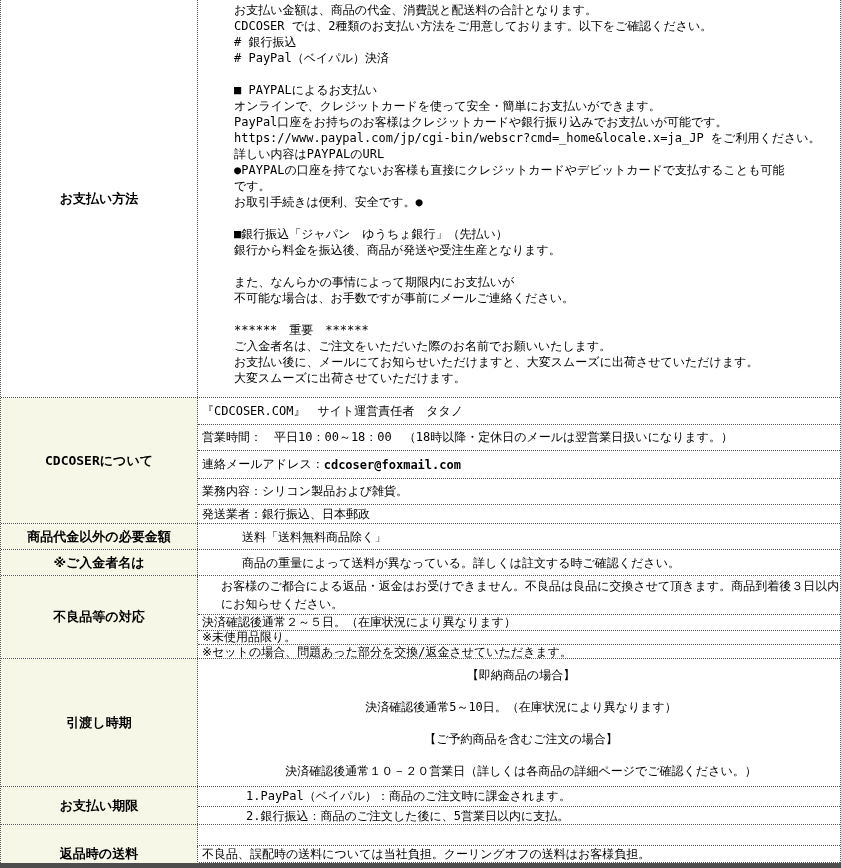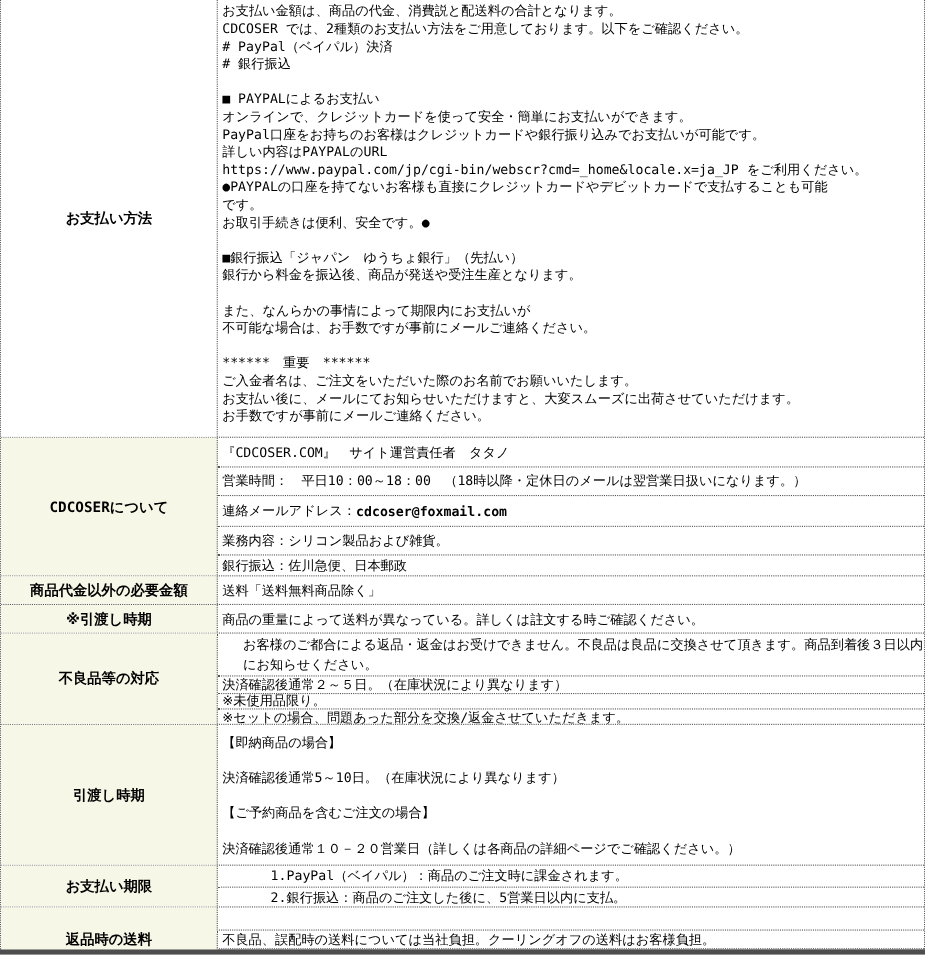--- a/index.html
+++ b/index.html
@@ -25,76 +25,76 @@
     display: flex;
     align-items: center;
     justify-content: center;
     text-align: right;
     font-weight: bold;
     font-size: 13px;
     padding: 0 4px;
   }
   .hcell.white { background: #ffffff; }
   .ccell { flex: 1 1 auto; overflow: hidden; }
-  .lines { padding: 2px 0 0 4px; }
+  .lines { padding: 2px 0 0 4px; margin-left: 32px; }
   .line { height: 16px; line-height: 16px; white-space: nowrap; overflow: hidden; }
   .subrow {
     display: flex;
     align-items: center;
     padding-left: 4px;
     overflow: hidden;
     border-top: 1px dotted #555;
   }
   .subrow:first-child { border-top: none; }
   .subrow.block { display: block; }
   .h20 { height: 20px; } .h21 { height: 21px; } .h26 { height: 26px; }
   .h28 { height: 28px; } .h17 { height: 17px; } .h19 { height: 19px; padding-left: 48px; }
   .h16 { height: 16px; } .h14 { height: 14px; } .h15 { height: 15px; }
   .h38 { height: 38px; line-height: 18px; padding-top: 1px; padding-left: 23px; }
-  .r398 { height: 398px; } .r126 { height: 126px; } .r26 { height: 26px; }
+  .r398 { height: 398px; } .r126 { height: 126px; } .r26 { height: 26px; gap: 40px; }
   .r83 { height: 83px; } .r128 { height: 128px; } .r38 { height: 38px; }
   .r21 { height: 21px; flex-direction: column; } .r17 { height: 17px; }
   .tight { line-height: 15px; text-align: right; }
-  .delivery-lines { padding: 8px 0 0 4px; }
+  .delivery-lines { padding: 8px 0 0 4px; text-align: center; }
   .email { font-weight: bold; }
   .bottom-bar { width: 841px; height: 5px; background: #4d4d4d; }
 </style>
 </head>
 <body>
 
 <div class="page">
 
   <div class="row r398">
     <div class="hcell white">お支払い方法</div>
     <div class="ccell">
       <div class="lines">
         <div class="line">お支払い金額は、商品の代金、消費説と配送料の合計となります。</div>
         <div class="line">CDCOSER では、2種類のお支払い方法をご用意しております。以下をご確認ください。</div>
+        <div class="line"># 銀行振込</div>
         <div class="line"># PayPal（ベイパル）決済</div>
-        <div class="line"># 銀行振込</div>
         <div class="line"></div>
         <div class="line">■ PAYPALによるお支払い</div>
         <div class="line">オンラインで、クレジットカードを使って安全・簡単にお支払いができます。</div>
         <div class="line">PayPal口座をお持ちのお客様はクレジットカードや銀行振り込みでお支払いが可能です。</div>
+        <div class="line">https://www.paypal.com/jp/cgi-bin/webscr?cmd=_home&amp;locale.x=ja_JP をご利用ください。</div>
         <div class="line">詳しい内容はPAYPALのURL</div>
-        <div class="line">https://www.paypal.com/jp/cgi-bin/webscr?cmd=_home&amp;locale.x=ja_JP をご利用ください。</div>
         <div class="line">●PAYPALの口座を持てないお客様も直接にクレジットカードやデビットカードで支払することも可能</div>
         <div class="line">です。</div>
         <div class="line">お取引手続きは便利、安全です。●</div>
         <div class="line"></div>
         <div class="line">■銀行振込「ジャパン　ゆうちょ銀行」（先払い）</div>
         <div class="line">銀行から料金を振込後、商品が発送や受注生産となります。</div>
         <div class="line"></div>
         <div class="line">また、なんらかの事情によって期限内にお支払いが</div>
         <div class="line">不可能な場合は、お手数ですが事前にメールご連絡ください。</div>
         <div class="line"></div>
         <div class="line">******　重要　******</div>
         <div class="line">ご入金者名は、ご注文をいただいた際のお名前でお願いいたします。</div>
         <div class="line">お支払い後に、メールにてお知らせいただけますと、大変スムーズに出荷させていただけます。</div>
-        <div class="line">お手数ですが事前にメールご連絡ください。</div>
+        <div class="line">大変スムーズに出荷させていただけます。</div>
       </div>
     </div>
   </div>
 
   <div class="row r126">
     <div class="hcell">CDCOSERについて</div>
     <div class="ccell">
       <div class="subrow h26">
         <span>『CDCOSER.COM』　サイト運営責任者　タタノ</span>
       </div>
@@ -102,36 +102,36 @@
         <span>営業時間：　平日10：00～18：00　（18時以降・定休日のメールは翌営業日扱いになります。）</span>
       </div>
       <div class="subrow h28">
         <span>連絡メールアドレス：</span>
         <span class="email">cdcoser@foxmail.com</span>
       </div>
       <div class="subrow h26">
         <span>業務内容：シリコン製品および雑貨。</span>
       </div>
       <div class="subrow h20">
-        <span>銀行振込：佐川急便、日本郵政</span>
+        <span>発送業者：銀行振込、日本郵政</span>
       </div>
     </div>
   </div>
 
   <div class="row r26">
     <div class="hcell">商品代金以外の必要金額</div>
     <div class="ccell">
       <div class="subrow h26">
         <span>送料「送料無料商品除く」</span>
       </div>
     </div>
   </div>
 
   <div class="row r26">
-    <div class="hcell">※引渡し時期</div>
+    <div class="hcell">※ご入金者名は</div>
     <div class="ccell">
       <div class="subrow h26">
         <span>商品の重量によって送料が異なっている。詳しくは註文する時ご確認ください。</span>
       </div>
     </div>
   </div>
 
   <div class="row r83">
     <div class="hcell">不良品等の対応</div>
     <div class="ccell">

